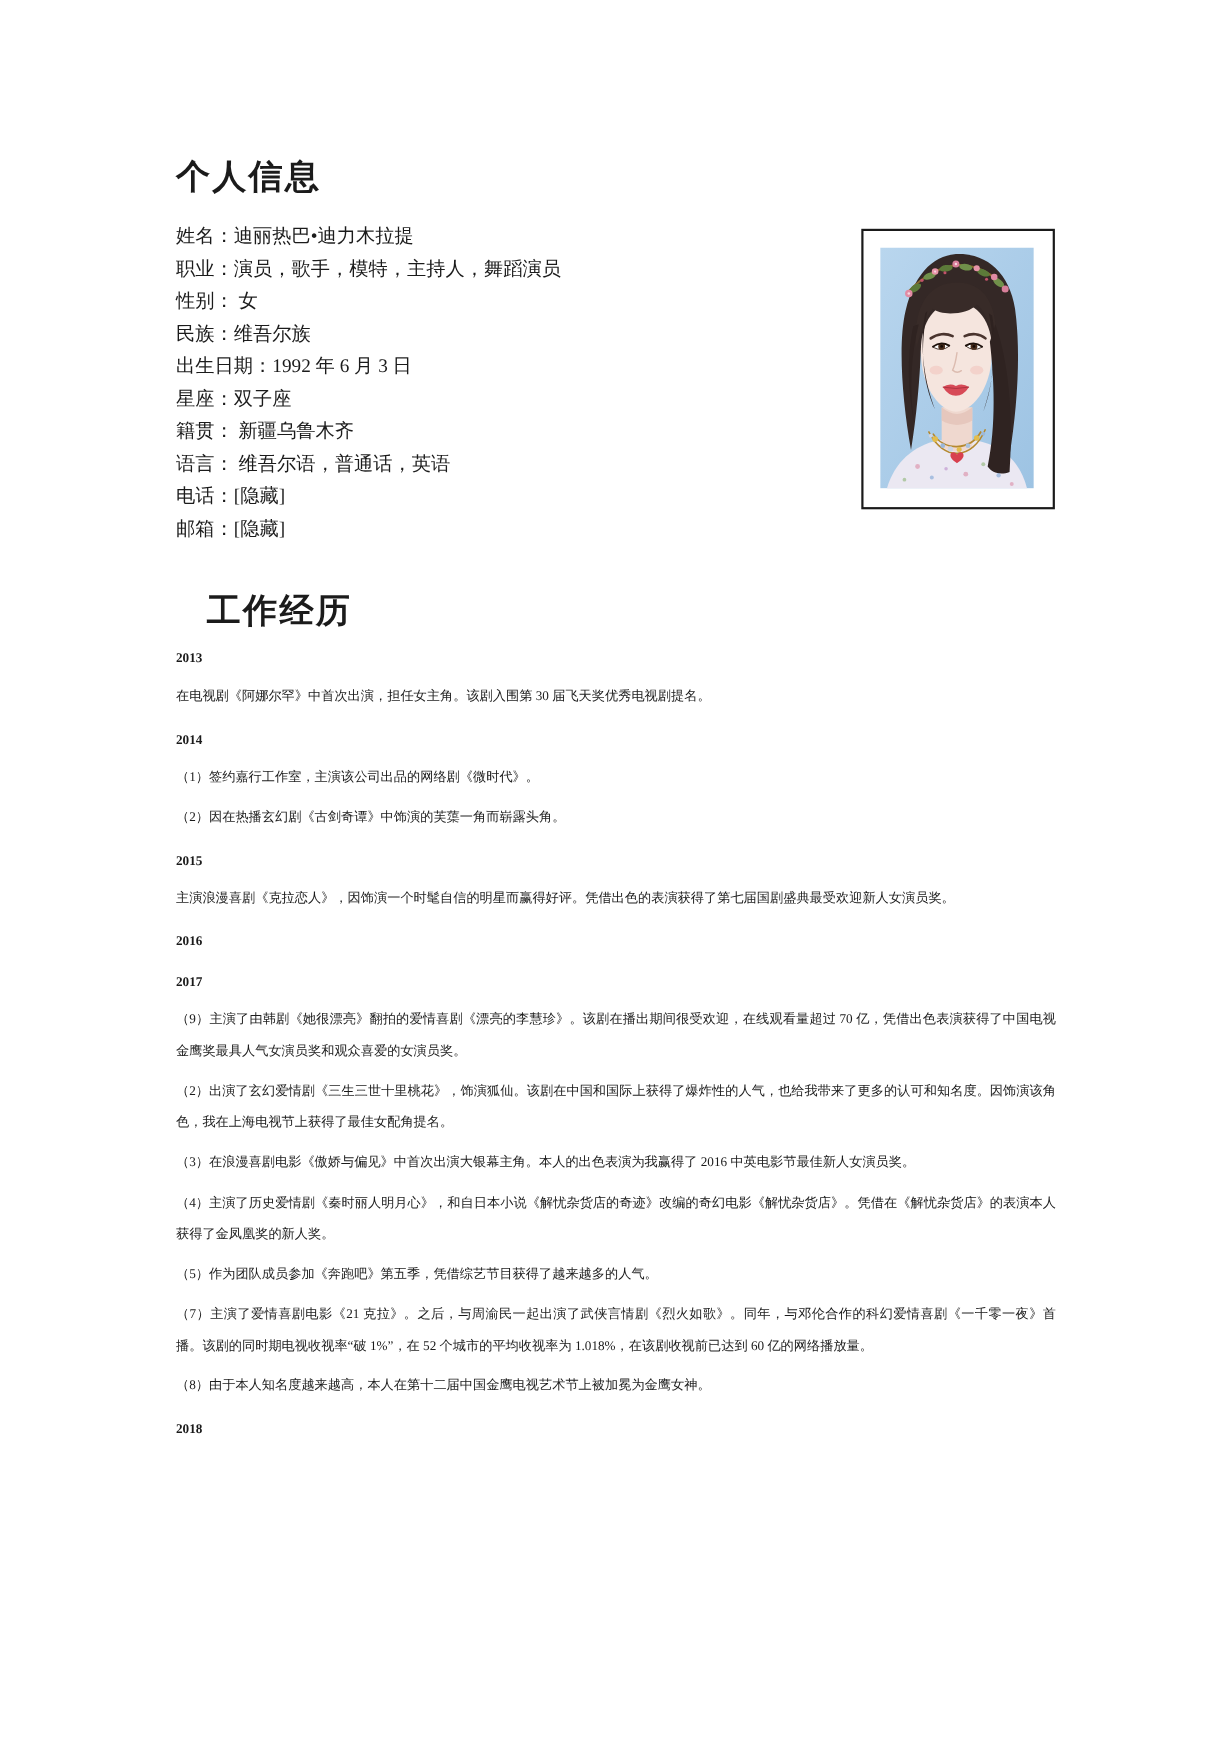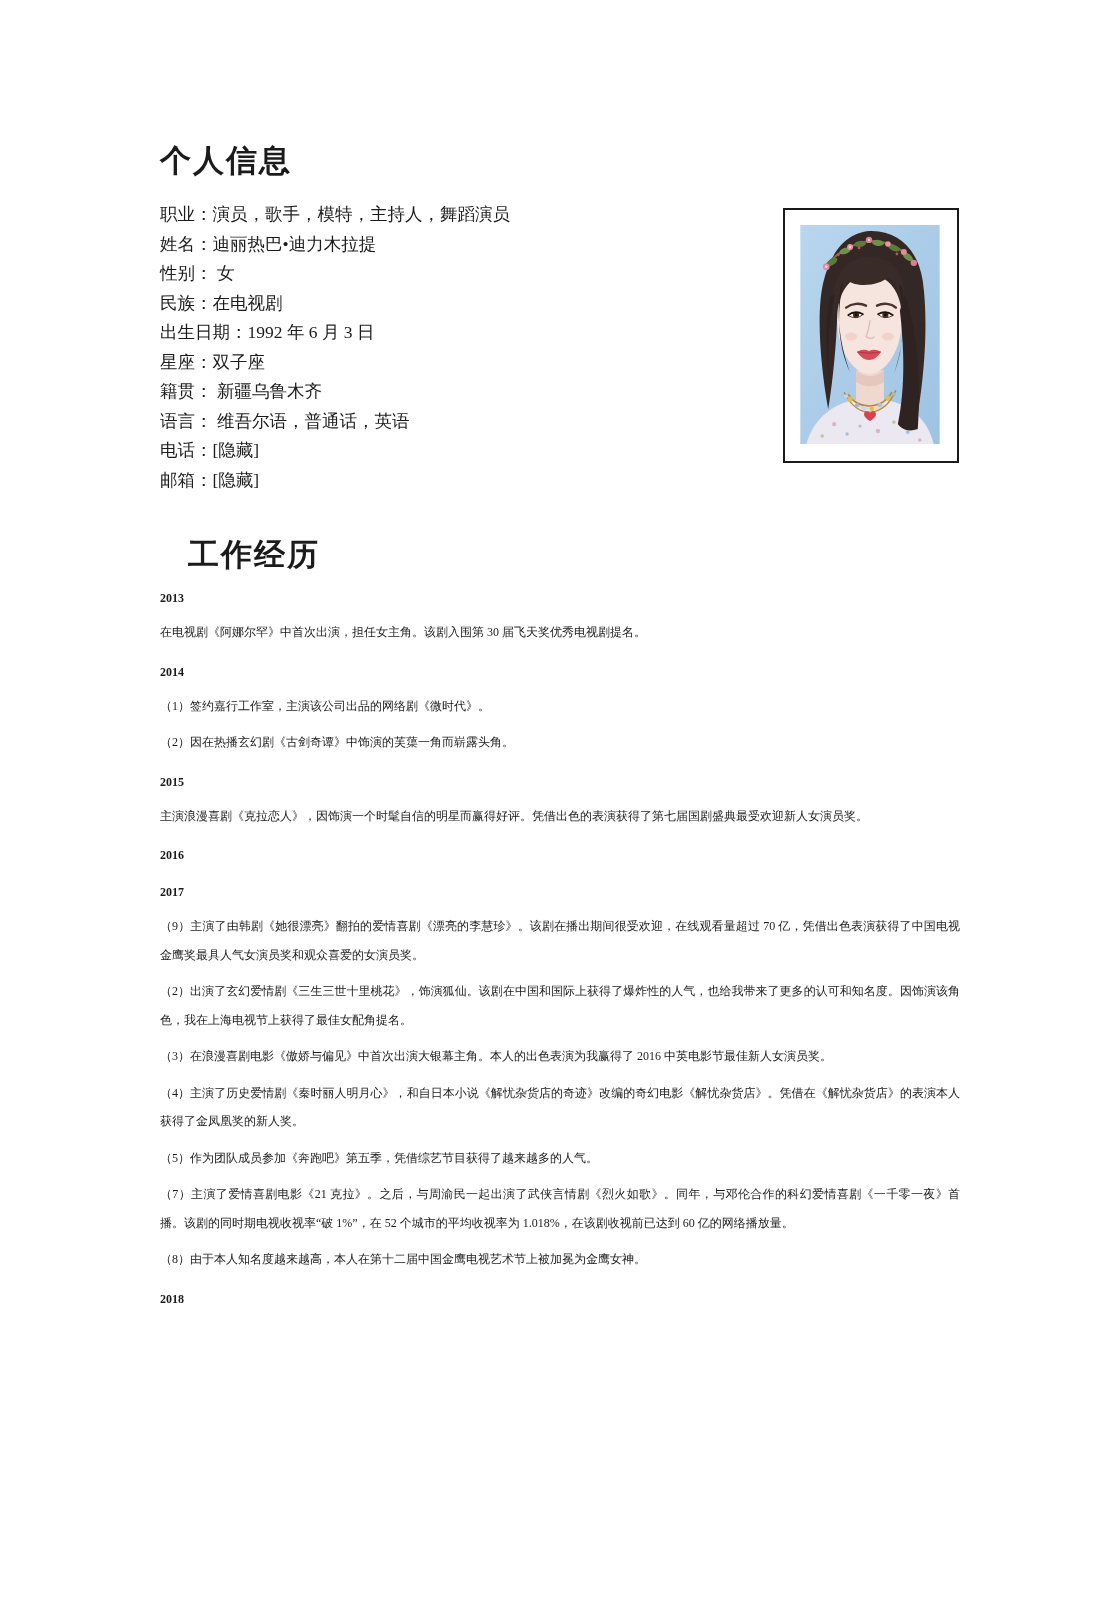--- a/index.html
+++ b/index.html
@@ -66,24 +66,24 @@
   .photo-frame svg { display: block; }
 </style>
 </head>
 <body>
 
 <div class="content">
 
   <h1 class="doc-title">个人信息</h1>
 
   <div class="info-list">
+    <div class="info-line">姓名：迪丽热巴•迪力木拉提</div>
     <div class="info-line">职业：演员，歌手，模特，主持人，舞蹈演员</div>
-    <div class="info-line">姓名：迪丽热巴•迪力木拉提</div>
     <div class="info-line">性别： 女</div>
-    <div class="info-line">民族：在电视剧</div>
+    <div class="info-line">民族：维吾尔族</div>
     <div class="info-line">出生日期：1992 年 6 月 3 日</div>
     <div class="info-line">星座：双子座</div>
     <div class="info-line">籍贯： 新疆乌鲁木齐</div>
     <div class="info-line">语言： 维吾尔语，普通话，英语</div>
     <div class="info-line">电话：[隐藏]</div>
     <div class="info-line">邮箱：[隐藏]</div>
   </div>
 
   <h1 class="doc-title work-title">工作经历</h1>
 

